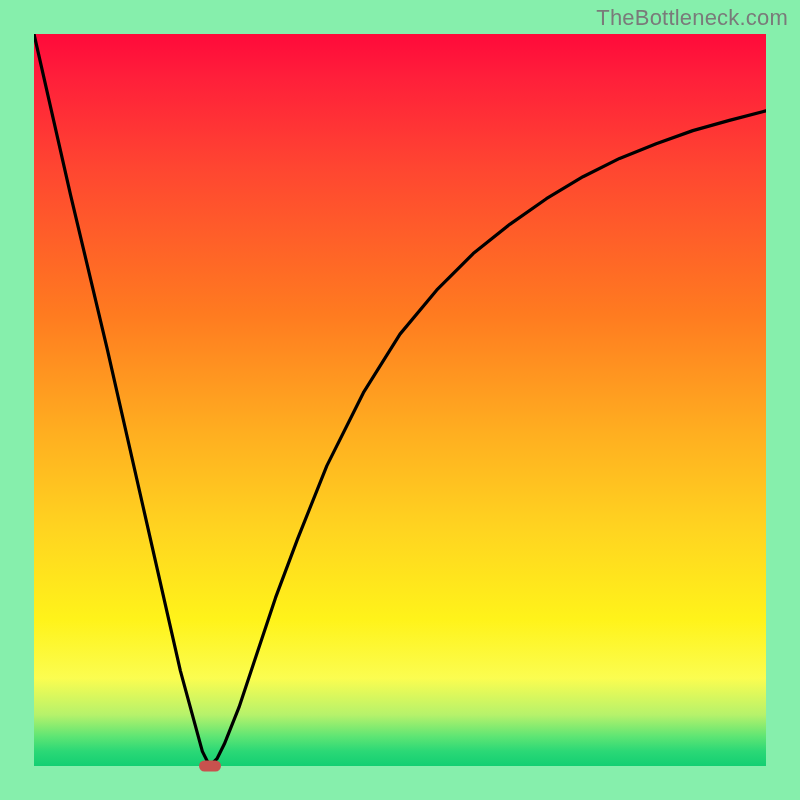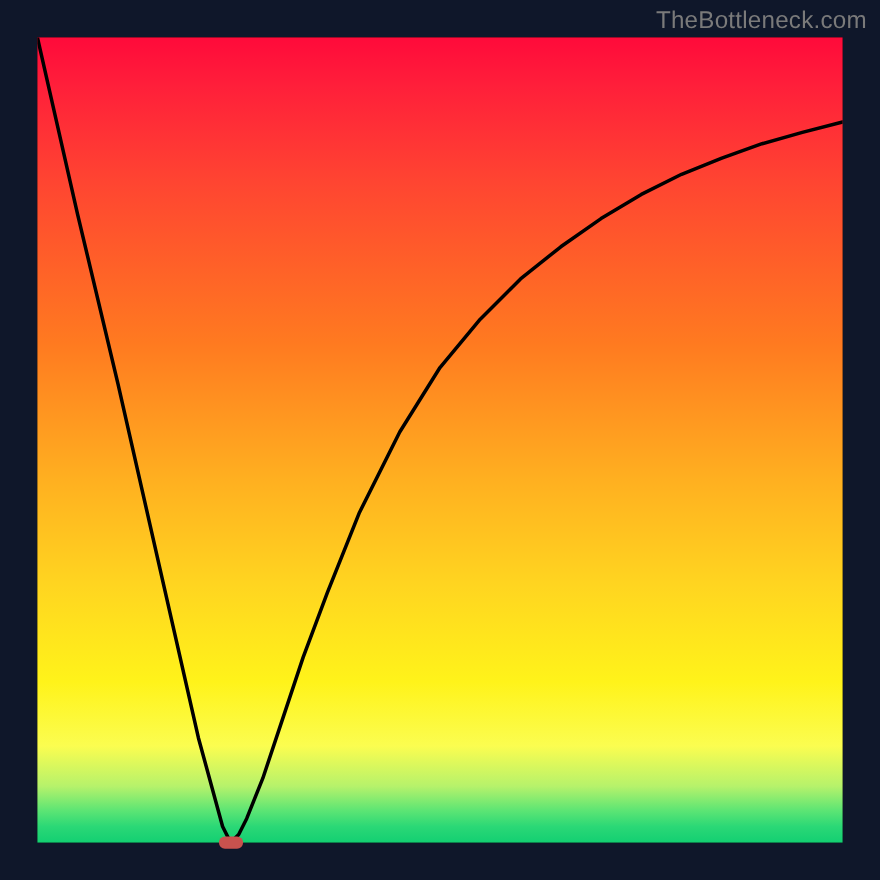--- a/index.html
+++ b/index.html
@@ -8,21 +8,21 @@
     width: 800px;
     height: 800px;
     background: #000;
     overflow: hidden;
     font-family: Arial, Helvetica, sans-serif;
   }
   .frame {
     position: relative;
     width: 800px;
     height: 800px;
-    background: #0f172a;
+    background: #86efac;
   }
   .plot-border {
     position: absolute;
     left: 34px;
     top: 34px;
     width: 732px;
     height: 732px;
     background: #000;
     box-sizing: border-box;
   }

